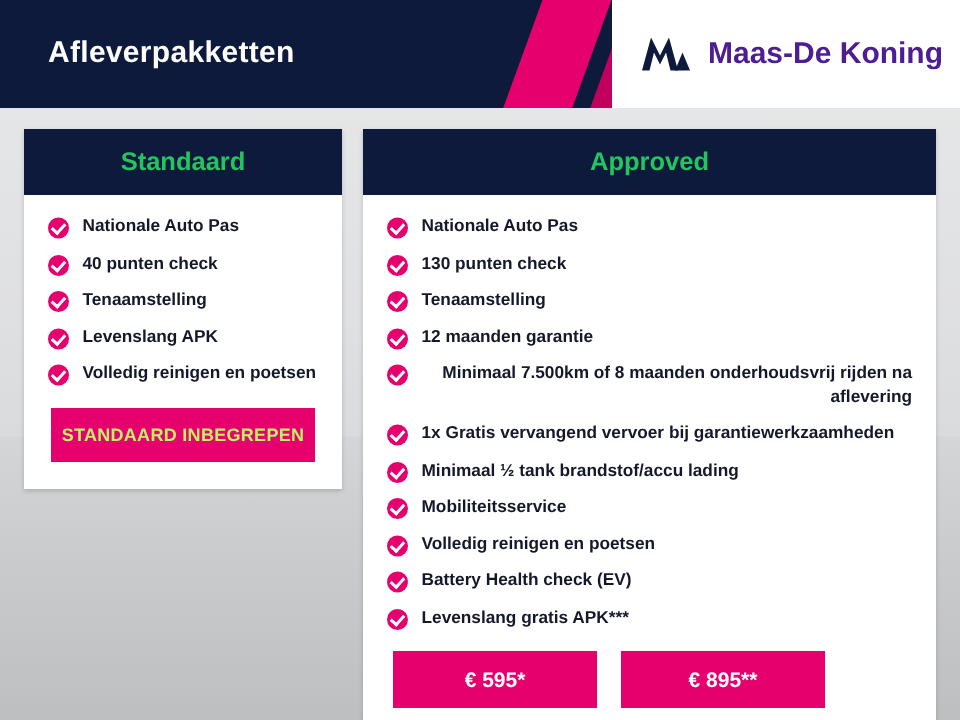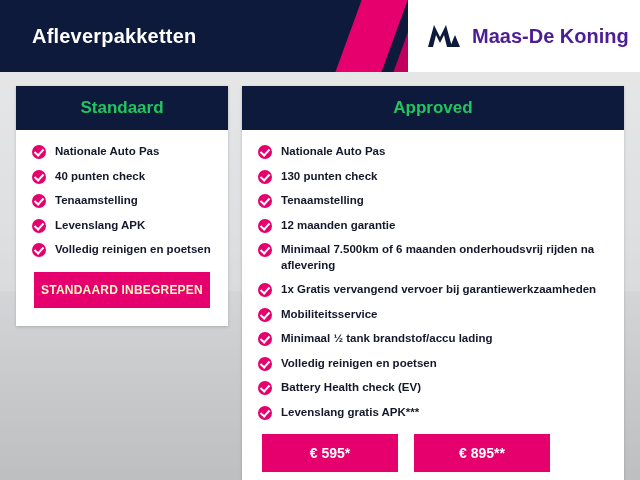--- a/index.html
+++ b/index.html
@@ -104,20 +104,21 @@
   ul.features { list-style: none; }
   ul.features li {
     display: flex;
     align-items: flex-start;
     gap: 9px;
     margin-bottom: 9px;
     font-size: 11.5px;
     font-weight: bold;
     color: #14182a;
     line-height: 1.35;
+    text-align: right;
   }
   .check {
     flex: none;
     width: 14px; height: 14px;
     border-radius: 50%;
     background: #e5006d;
     position: relative;
     margin-top: 1px;
   }
   .check::after {
@@ -127,21 +128,21 @@
     width: 4px; height: 7px;
     border: solid #ffffff;
     border-width: 0 2px 2px 0;
     transform: rotate(42deg);
   }
 
   .btn-standard {
     display: block;
     margin: 14px 2px 4px 2px;
     background: #e5006d;
-    color: #fef9c3;
+    color: #bef264;
     font-size: 12px;
     font-weight: bold;
     text-align: center;
     padding: 11px 6px;
     border: none;
     width: calc(100% - 4px);
     cursor: pointer;
     letter-spacing: 0.2px;
   }
 
@@ -235,33 +236,33 @@
         <li>
           <span class="check"></span>
           <span>Tenaamstelling</span>
         </li>
         <li>
           <span class="check"></span>
           <span>12 maanden garantie</span>
         </li>
         <li>
           <span class="check"></span>
-          <span>Minimaal 7.500km of 6 maanden onderhoudsvrij rijden na aflevering</span>
+          <span>Minimaal 7.500km of 8 maanden onderhoudsvrij rijden na aflevering</span>
         </li>
         <li>
           <span class="check"></span>
           <span>1x Gratis vervangend vervoer bij garantiewerkzaamheden</span>
         </li>
         <li>
           <span class="check"></span>
+          <span>Minimaal ½ tank brandstof/accu lading</span>
+        </li>
+        <li>
+          <span class="check"></span>
           <span>Mobiliteitsservice</span>
-        </li>
-        <li>
-          <span class="check"></span>
-          <span>Minimaal ½ tank brandstof/accu lading</span>
         </li>
         <li>
           <span class="check"></span>
           <span>Volledig reinigen en poetsen</span>
         </li>
         <li>
           <span class="check"></span>
           <span>Battery Health check (EV)</span>
         </li>
         <li>

